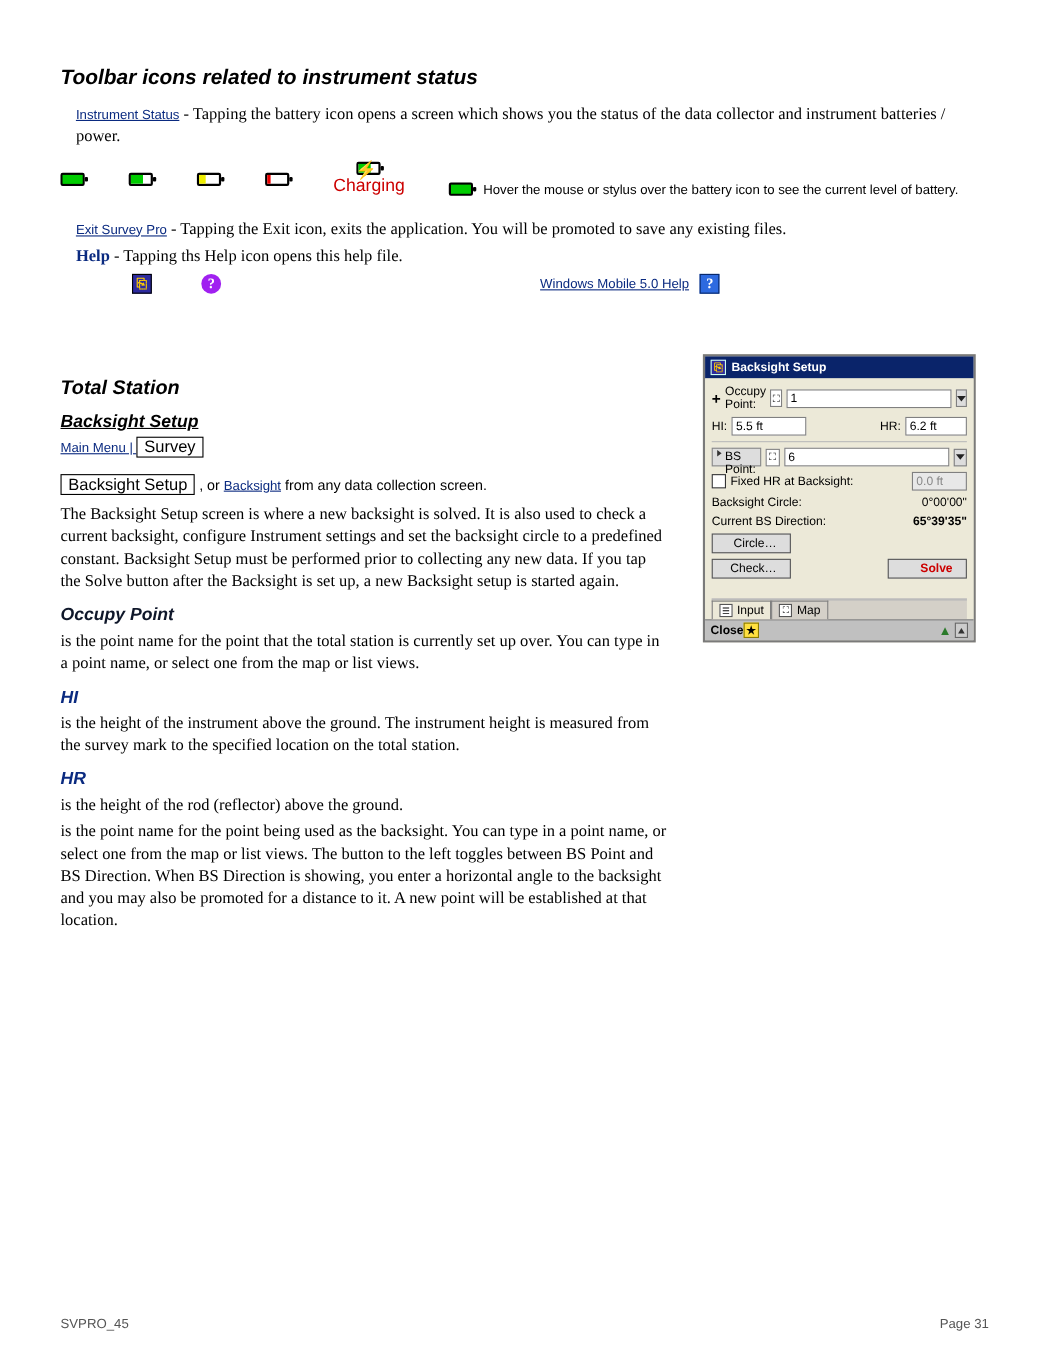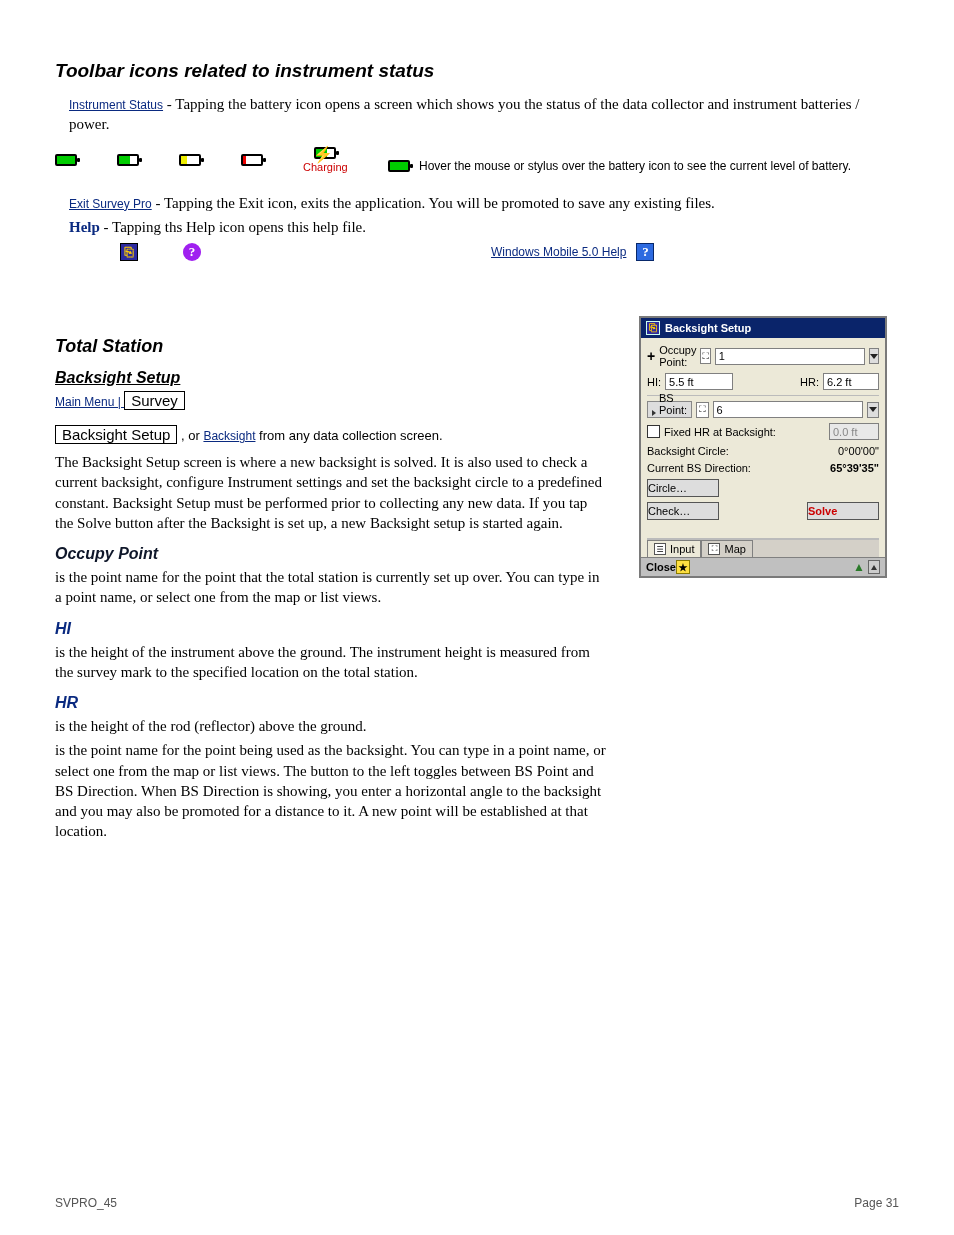--- a/index.html
+++ b/index.html
@@ -5,21 +5,21 @@
   * { box-sizing: border-box; margin: 0; padding: 0; }
   html, body { width: 954px; height: 1235px; background: #fff; font-family: "Times New Roman", serif; font-size: 15px; color: #000; }
   body { position: relative; padding: 60px 55px 40px 55px; }
 
   .section-heading { font-family: Arial, sans-serif; font-size: 19px; font-weight: bold; font-style: italic; margin-bottom: 12px; }
   p { margin: 4px 0; line-height: 1.35; }
   .indent-list { margin-left: 14px; }
 
   .link { color: #0a2a80; text-decoration: underline; font-family: Arial, sans-serif; font-size: 12px; cursor: pointer; }
   .bluebold { color: #0a2a80; font-weight: bold; }
-  .charging-red { color: #c00; font-family: Arial, sans-serif; font-size: 11px; }
+  .charging-red { color: #c00; font-family: Arial, sans-serif; font-size: 16px; }
 
   
   .batt { display:inline-block; width:22px; height:12px; position:relative; border:2px solid #000; border-radius:2px; vertical-align:middle; }
   .batt::after { content:""; position:absolute; right:-5px; top:2px; width:3px; height:4px; background:#000; border-radius:1px; }
   .batt .fill { position:absolute; top:0; left:0; bottom:0; }
   .g100 { background:#0a0; }
   .g100 .fill{ width:100%; background:#0c0; }
   .g60 .fill{ width:60%; background:#0c0; }
   .y30 .fill{ width:35%; background:#ee0; }
   .r10 .fill{ width:18%; background:#e00; }
@@ -48,33 +48,33 @@
   .dlg-title .ico { width:14px; height:14px; background:#2d2a9e; color:#ffcc00; display:flex; align-items:center; justify-content:center; font-size:10px; border:1px solid #cfe; }
   .dlg-body { padding:6px 6px 0 6px; background:#ece9d8; }
   .row { display:flex; align-items:center; gap:4px; margin-bottom:5px; }
   .plus { font-size:14px; font-weight:bold; line-height:1; }
   .picbtn { width:18px; height:16px; border:1px solid #808080; background:#fff; display:flex; align-items:center; justify-content:center; font-size:9px; }
   .ddbtn { width:18px; height:16px; border:1px solid #808080; background:#ddd; display:flex; align-items:center; justify-content:center; }
   .ddbtn::after { content:""; border-left:4px solid transparent; border-right:4px solid transparent; border-top:5px solid #222; }
   .inp { height:17px; border:1px solid #808080; background:#fff; padding:0 3px; font:inherit; }
   .inp.dis { background:#e8e8e8; color:#888; }
   .chk { width:13px; height:13px; border:1px solid #333; background:#fff; }
-  .btn2 { border:1px solid #555; background:#ddd; padding:2px 0; width:72px; text-align:left; font:inherit; }
+  .btn2 { border:1px solid #555; background:#ddd; padding:2px 12px; width:72px; text-align:right; font:inherit; }
   .btn2.red { color:#c00; font-weight:bold; }
   .tabs { display:flex; border-top:2px solid #bbb; background:#d4d0c8; }
   .tab { border:1px solid #808080; border-bottom:none; background:#ece9d8; padding:2px 6px; display:flex; align-items:center; gap:4px; }
   .statusbar { background:#c0c0c0; padding:2px 5px; display:flex; align-items:center; justify-content:space-between; border-top:1px solid #808080; }
   .sb-left { display:flex; align-items:center; gap:0; font-weight:bold; }
   .star { width:14px; height:14px; background:#ffe040; border:1px solid #8a7a00; display:flex; align-items:center; justify-content:center; font-size:10px; }
   .sb-right { display:flex; align-items:center; gap:3px; }
   .tri { font-size:12px; color:#2a7a2a; font-weight:bold; }
   .upbtn { width:12px; height:14px; border:1px solid #666; background:#ccc; display:flex; align-items:center; justify-content:center; }
   .upbtn::after { content:""; border-left:3px solid transparent; border-right:3px solid transparent; border-bottom:5px solid #333; }
   .tabico { width:12px; height:12px; border:1px solid #555; background:#fff; display:flex; align-items:center; justify-content:center; font-size:8px; }
-  .bspt { display:flex; align-items:flex-end; border:1px solid #888; background:#ddd; padding:1px 4px; gap:3px; height:17px; }
+  .bspt { display:flex; align-items:flex-start; border:1px solid #888; background:#ddd; padding:1px 4px; gap:3px; height:17px; }
   .bspt::before { content:""; border-top:3px solid transparent; border-bottom:3px solid transparent; border-left:4px solid #333; }
 
   .pagefoot { position:absolute; left:0; right:0; bottom:25px; display:flex; justify-content:space-between; padding:0 55px; font-family:Arial, sans-serif; font-size:12px; color:#555; }
 </style>
 </head>
 <body>
 
 <div class="section-heading">Toolbar icons related to instrument status</div>
 
 <p class="indent-list">

